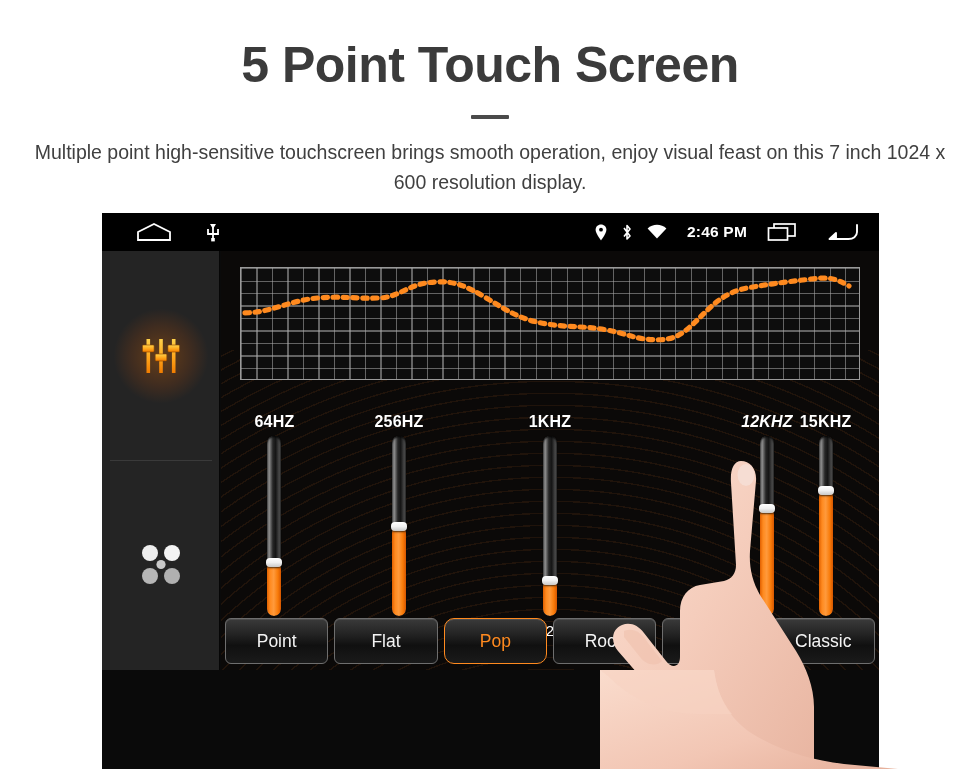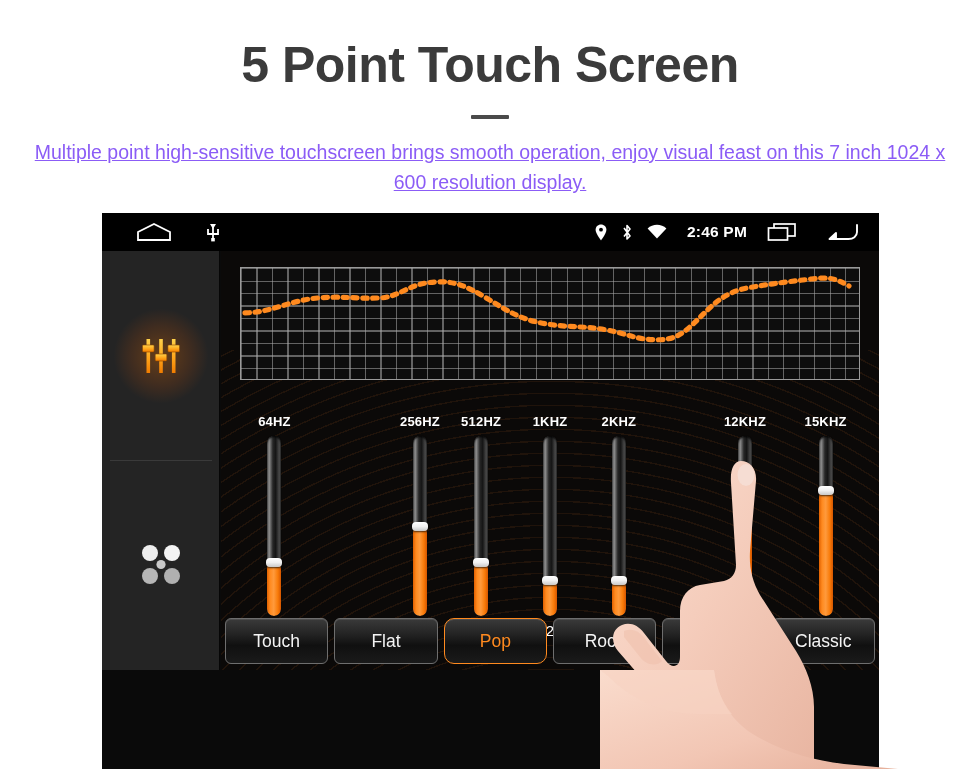--- a/index.html
+++ b/index.html
@@ -14,22 +14,22 @@
   .header { width: 980px; padding-top: 38px; text-align: center; }
   .page-title {
     font-size: 50px; font-weight: bold; color: #3b3b3b;
     letter-spacing: -0.5px; line-height: 1.1;
   }
   .title-rule {
     width: 38px; height: 4px; background: #4a4a4a;
     margin: 22px auto 18px auto; border-radius: 1px;
   }
   .page-subtitle {
-    font-size: 19.5px; color: #8b5cf6; line-height: 1.55;
-    max-width: 930px; margin: 0 auto; font-weight: 400; text-decoration: underline;
+    font-size: 19.5px; color: #404040; line-height: 1.55;
+    max-width: 930px; margin: 0 auto; font-weight: 400;
   }
 
   
   .device {
     position: absolute; left: 102px; top: 213px;
     width: 777px; height: 573px;
     background: #0a0a0a; overflow: hidden;
   }
 
   
@@ -104,21 +104,21 @@
 
   
   .sliders {
     position: absolute; left: 19px; top: 163px;
     width: 620px; height: 230px;
   }
   .slider-col {
     position: absolute; top: 0; width: 66px; text-align: center;
   }
   .freq-label {
-    color: #ffffff; font-size: 13px; font-weight: bold;
+    color: #ffffff; font-size: 16px; font-weight: bold;
     letter-spacing: 0.2px; height: 16px; line-height: 16px;
   }
   .track-wrap {
     position: relative; width: 66px; height: 180px; margin-top: 6px;
   }
   .track {
     position: absolute; left: 26px; top: 0; width: 14px; height: 180px;
     border-radius: 7px;
     background: linear-gradient(to right, #5d5d5d 0%, #8e8e8e 16%, #262626 42%, #151515 62%, #4a4a4a 88%, #3a3a3a 100%);
     box-shadow: inset 0 1px 2px rgba(0,0,0,0.9), 0 0 1px #000;
@@ -268,61 +268,41 @@
         <div class="slider-col" style="left: 1.44444px;">
           <div class="freq-label">64HZ</div>
           <div class="track-wrap">
             <div class="track">
               <div class="fill" style="height: 54px;"></div>
             </div>
             <div class="thumb" style="top: 122px;"></div>
           </div>
           <div class="val-label">3</div>
         </div>
-        <div class="slider-col" style="left: 147px;">
+        <div class="slider-col" style="left: 126px;">
           <div class="freq-label">256HZ</div>
           <div class="track-wrap">
             <div class="track">
               <div class="fill" style="height: 90px;"></div>
             </div>
             <div class="thumb" style="top: 86px;"></div>
           </div>
           <div class="val-label">5</div>
-        </div>
-        <div class="slider-col" style="left: 208.111px;">
-          <div class="freq-label">512HZ</div>
-          <div class="track-wrap">
-            <div class="track">
-              <div class="fill" style="height: 54px;"></div>
-            </div>
-            <div class="thumb" style="top: 122px;"></div>
-          </div>
-          <div class="val-label">3</div>
         </div>
         <div class="slider-col" style="left: 277px;">
           <div class="freq-label">1KHZ</div>
           <div class="track-wrap">
             <div class="track">
               <div class="fill" style="height: 36px;"></div>
             </div>
             <div class="thumb" style="top: 140px;"></div>
           </div>
           <div class="val-label">2</div>
         </div>
-        <div class="slider-col" style="left: 345.889px;">
-          <div class="freq-label">2KHZ</div>
-          <div class="track-wrap">
-            <div class="track">
-              <div class="fill" style="height: 36px;"></div>
-            </div>
-            <div class="thumb" style="top: 140px;"></div>
-          </div>
-          <div class="val-label"></div>
-        </div>
-        <div class="slider-col" style="left: 472px;">
+        <div class="slider-col" style="left: 494px; font-style: italic;">
           <div class="freq-label">12KHZ</div>
           <div class="track-wrap">
             <div class="track">
               <div class="fill" style="height: 108px;"></div>
             </div>
             <div class="thumb" style="top: 68px;"></div>
           </div>
           <div class="val-label">6</div>
         </div>
         <div class="slider-col" style="left: 552.556px;">
@@ -332,21 +312,21 @@
               <div class="fill" style="height: 126px;"></div>
             </div>
             <div class="thumb" style="top: 50px;"></div>
           </div>
           <div class="val-label">7</div>
         </div>
       </div>
 
     <div class="presets">
         <div class="preset">
-          <span>Touch</span>
+          <span>Point</span>
         </div>
         <div class="preset">
           <span>Flat</span>
         </div>
         <div class="preset active">
           <span>Pop</span>
         </div>
         <div class="preset">
           <span>Rock</span>
         </div>

